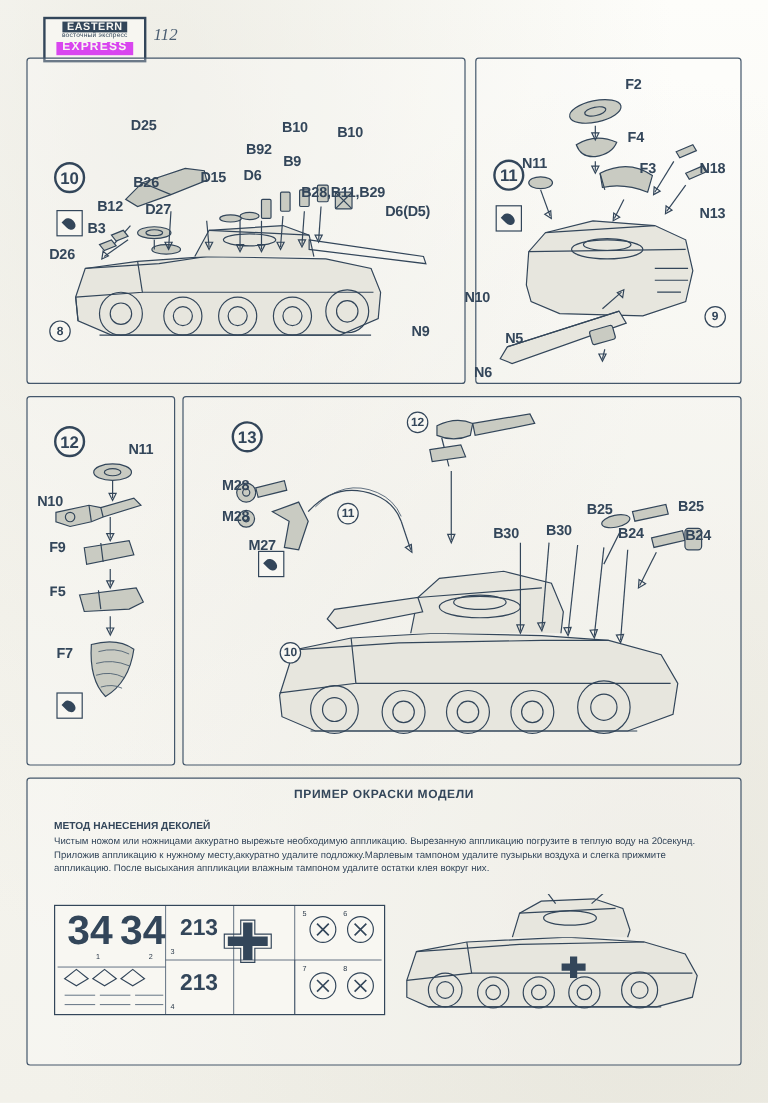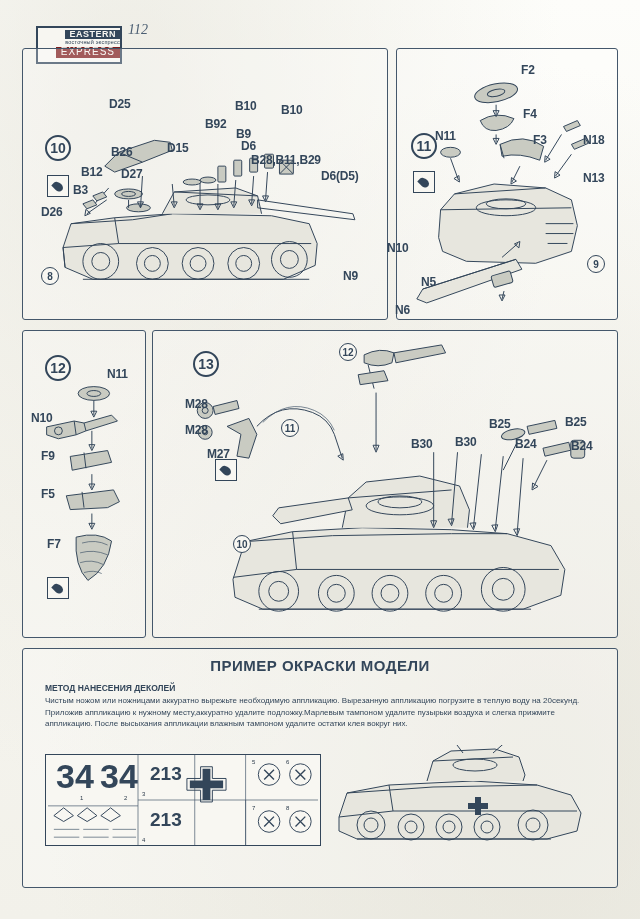--- a/index.html
+++ b/index.html
@@ -27,50 +27,50 @@
     background:
       radial-gradient(ellipse at 20% 10%, rgba(220,218,205,0.45), rgba(255,255,255,0) 60%),
       radial-gradient(ellipse at 85% 85%, rgba(222,220,208,0.5), rgba(255,255,255,0) 65%),
       linear-gradient(180deg, #fdfdfa 0%, #f6f5ef 55%, #f2f1ea 100%);
     pointer-events: none;
   }
 
   
   .brand-box {
     position: absolute;
-    left: 36px; top: 26px;
+    left: 36px; top: 14px;
     width: 86px; height: 38px;
     border: 2px solid #33465a;
     background: #f7f6f1;
     font-size: 7px;
     line-height: 1.05;
-    text-align: right;
+    text-align: center;
     color: #33465a;
     padding-top: 2px;
     box-sizing: border-box;
   }
   .brand-box .b1 {
     font-weight: bold;
     font-size: 9px;
     letter-spacing: 0.5px;
     background: #33465a;
     color: #f7f6f1;
     display: inline-block;
     padding: 0 4px;
   }
   .brand-box .b2 {
     font-size: 5.5px;
     letter-spacing: 0.2px;
     margin-top: 1px;
   }
   .brand-box .b3 {
-    font-weight: normal;
+    font-weight: bold;
     font-size: 10px;
     letter-spacing: 1px;
-    background: #7f1d1d;
+    background: #d946ef;
     color: #f7f6f1;
     display: inline-block;
     padding: 0 5px;
     margin-top: 1px;
   }
   .page-number {
     position: absolute;
     left: 128px; top: 22px;
     font-family: "Liberation Serif", serif;
     font-style: italic;
@@ -158,21 +158,21 @@
     width: 596px; height: 240px;
     border: 1.5px solid #44576b;
     border-radius: 3px;
     background: rgba(255,255,255,0.30);
     box-sizing: border-box;
   }
   .decal-title {
     position: absolute;
     left: 0; right: 0; top: 8px;
     text-align: center;
-    font-size: 15px;
+    font-size: 10px;
     font-weight: bold;
     letter-spacing: 0.5px;
     color: #33465a;
   }
   .decal-sub {
     position: absolute;
     left: 22px; top: 34px;
     font-size: 8.5px;
     font-weight: bold;
     color: #33465a;
@@ -303,21 +303,21 @@
       </div>
     <div class="sub-badge" style="left:18px; top:218px;">8</div>
 
     <div class="lbl" style="left:86px; top:48px;">D25</div>
     <div class="lbl" style="left:212px; top:50px;">B10</div>
     <div class="lbl" style="left:258px; top:54px;">B10</div>
     <div class="lbl" style="left:182px; top:68px;">B92</div>
     <div class="lbl" style="left:213px; top:78px;">B9</div>
     <div class="lbl" style="left:228px; top:88px;margin-top:16px;">B28,B11,B29</div>
     <div class="lbl" style="left:144px; top:92px;">D15</div>
-    <div class="lbl" style="left:180px; top:90px;margin-left:38px;">D6</div>
+    <div class="lbl" style="left:180px; top:90px;">D6</div>
     <div class="lbl" style="left:88px; top:96px;">B26</div>
     <div class="lbl" style="left:58px; top:116px;">B12</div>
     <div class="lbl" style="left:98px; top:118px;">D27</div>
     <div class="lbl" style="left:50px; top:134px;">B3</div>
     <div class="lbl" style="left:18px; top:156px;">D26</div>
     <div class="lbl" style="left:298px; top:120px;">D6(D5)</div>
   </div>
 
   <div class="panel" style="left:396px; top:48px; width:222px; height:272px;">
     <svg class="art" viewBox="0 0 222 272">
@@ -410,21 +410,21 @@
       <path class="st-thin" d="M60 214 q14 -4 26 2 M58 224 q14 -4 28 2 M58 234 q12 -4 24 2 M62 244 q10 -3 18 1"></path>
     </svg>
     <div class="step-badge" style="left:22px; top:24px;">12</div>
     <div class="glue-box" style="left:24px; top:246px;">
         <span class="drop"></span>
       </div>
 
     <div class="lbl" style="left:84px; top:36px;">N11</div>
     <div class="lbl" style="left:8px; top:80px;">N10</div>
     <div class="lbl" style="left:18px; top:118px;">F9</div>
-    <div class="lbl" style="left:18px; top:156px;">F5</div>
+    <div class="lbl" style="left:18px; top:156px;font-family:Liberation Mono, monospace;">F5</div>
     <div class="lbl" style="left:24px; top:206px;">F7</div>
   </div>
 
   <div class="panel" style="left:152px; top:330px; width:466px; height:308px;">
     <svg class="art" viewBox="0 0 466 308">
 
       <path class="st-fill" d="M80 250 L92 212 L140 202 L210 198 L300 200 L356 204 L400 216 L414 240 L410 266 L372 280 L110 280 L82 268 Z"></path>
       <path class="st" d="M92 212 L180 206 L300 204 L356 204"></path>
       <path class="st" d="M140 202 L144 240 L80 248"></path>
       <path class="st" d="M144 240 L408 240"></path>

